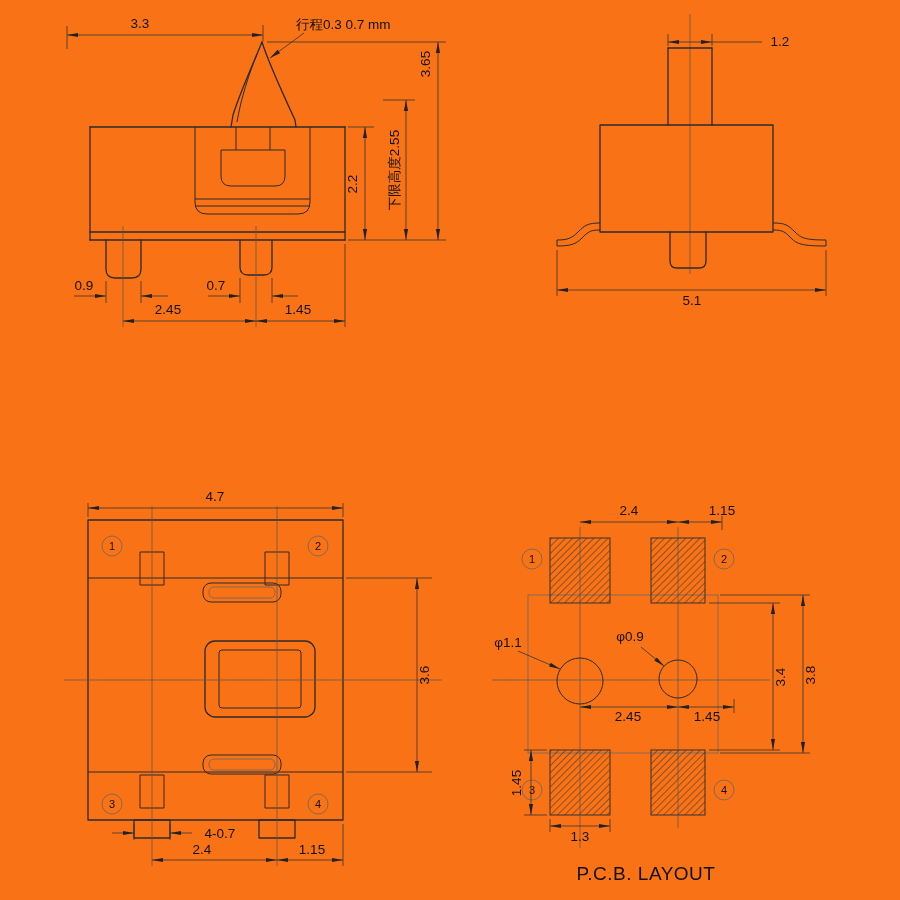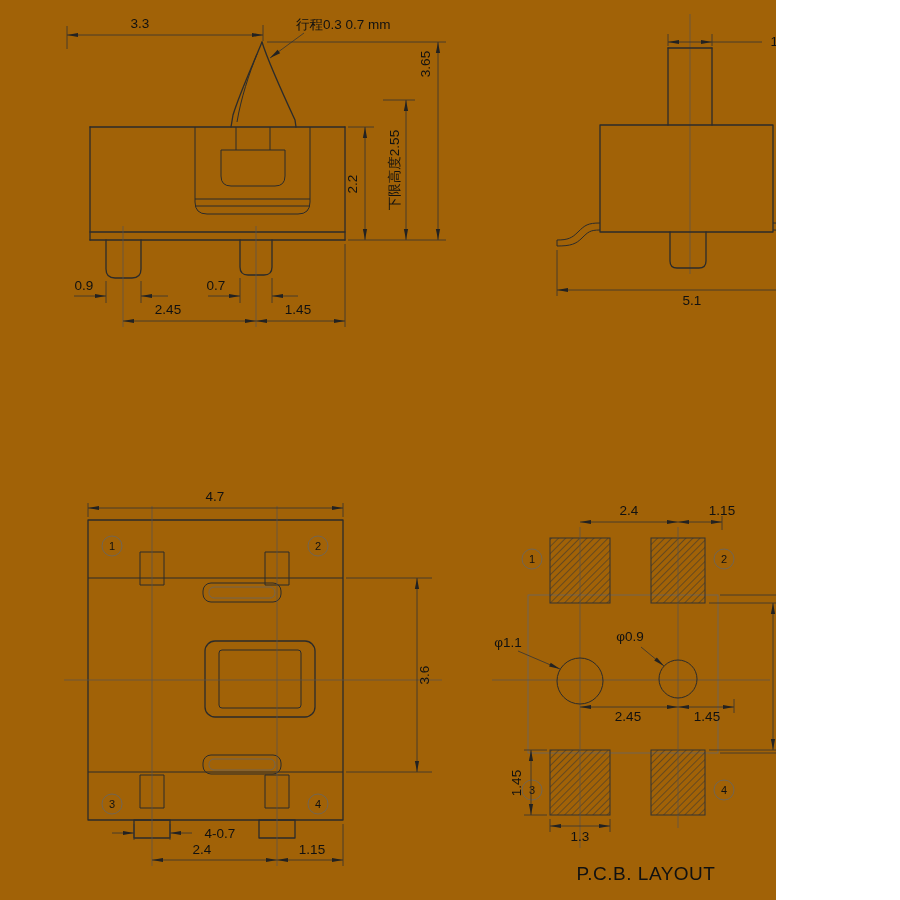--- a/index.html
+++ b/index.html
@@ -1,16 +1,16 @@
 <!DOCTYPE html>
 <html><head>
 <meta charset="utf-8">
 <style>
   html,body{margin:0;padding:0;background:#ffffff;}
-  .stage{position:relative;width:776px;height:900px;background:#a16207;overflow:hidden;text-align:right;}
+  .stage{position:relative;width:900px;height:900px;background:#f97316;overflow:hidden;text-align:right;}
   svg{display:block;}
   svg text{font-family:"Liberation Sans","DejaVu Sans",sans-serif;fill:#111;}
   .ol{stroke:#2b2b2b;stroke-width:1.3;fill:none;stroke-linejoin:round;stroke-linecap:round;}
   .ol2{stroke:#2b2b2b;stroke-width:1;fill:none;stroke-linejoin:round;}
   .thin{stroke:#666;stroke-width:0.8;fill:none;}
   .dim{stroke:#333;stroke-width:0.8;fill:none;}
   .cl{stroke:#555;stroke-width:0.7;fill:none;}
   .d{font-size:13.5px;}
   .pinnum{font-size:11px;}
   .title-t{font-size:19px;letter-spacing:0.5px;}

